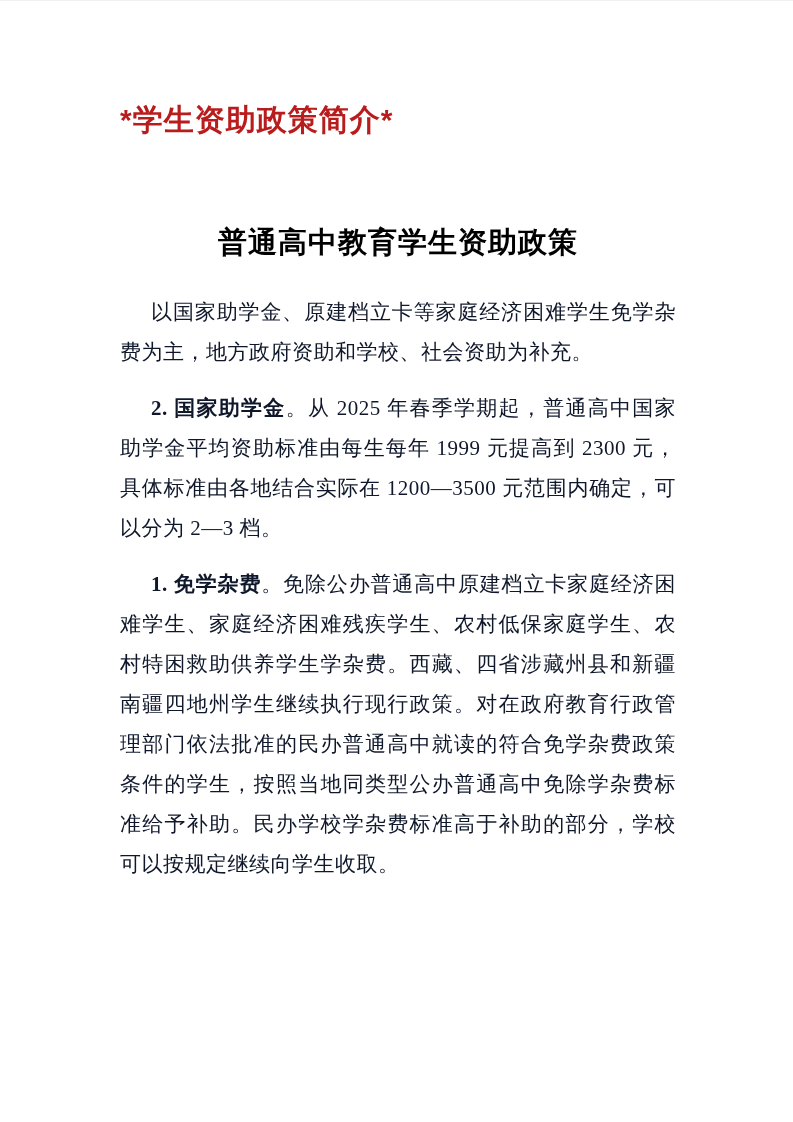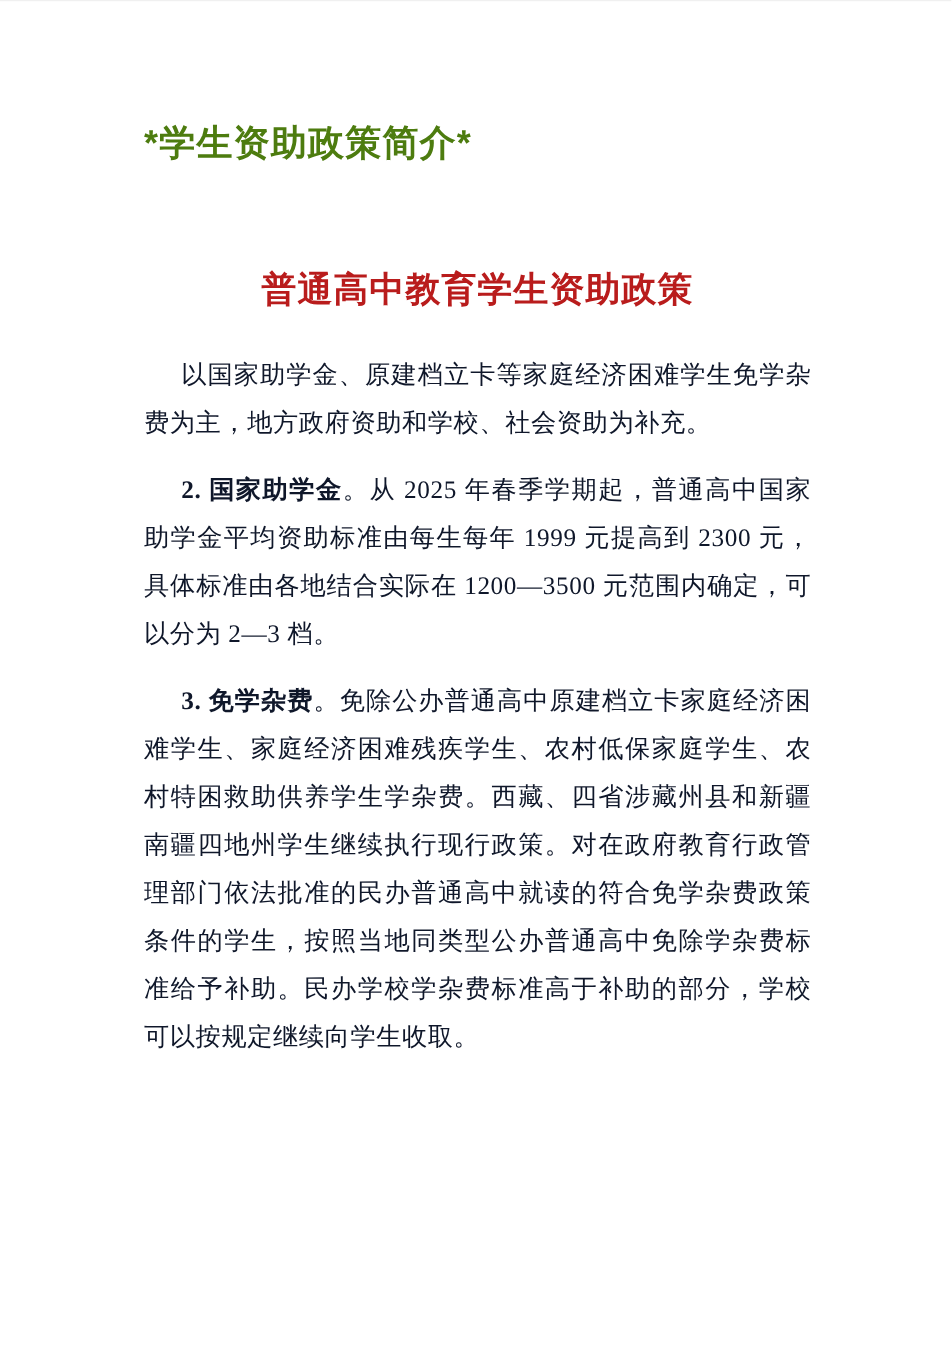--- a/index.html
+++ b/index.html
@@ -18,31 +18,31 @@
     padding: 101px 117px 0 120px;
     overflow: hidden;
   }
   .doc-title {
     margin: 0;
     font-family: "Liberation Sans", "DejaVu Sans", sans-serif;
     font-size: 30px;
     line-height: 36px;
     font-weight: 600;
     letter-spacing: 1px;
-    color: #4d7c0f;
+    color: #b91c1c;
   }
   .doc-heading {
     margin: 86px 0 32px 0;
     text-align: center;
     font-family: "Liberation Serif", "DejaVu Serif", serif;
     font-size: 29px;
     line-height: 36px;
     font-weight: bold;
     letter-spacing: 1px;
-    color: #b91c1c;
+    color: #000000;
   }
   .doc-body {
     font-family: "Liberation Serif", "DejaVu Serif", serif;
     color: #0f172a;
   }
   .doc-body p.doc-para {
     margin: 0 0 16px 0;
     font-size: 21px;
     line-height: 40px;
     text-align: justify;
@@ -61,16 +61,16 @@
 <body>
 
 <div class="doc-page">
   <h1 class="doc-title">*学生资助政策简介*</h1>
   <h2 class="doc-heading">普通高中教育学生资助政策</h2>
   <div class="doc-body" id="doc-body">
   <p class="doc-para"><span class="para-text">以国家助学金、原建档立卡等家庭经济困难学生免学杂费为主，地方政府资助和学校、社会资助为补充。</span></p>
 
   <p class="doc-para"><b class="para-lead">2. 国家助学金</b><span class="para-text">。从 2025 年春季学期起，普通高中国家助学金平均资助标准由每生每年 1999 元提高到 2300 元，具体标准由各地结合实际在 1200—3500 元范围内确定，可以分为 2—3 档。</span></p>
 
-  <p class="doc-para"><b class="para-lead">3. 免学杂费</b><span class="para-text">。免除公办普通高中原建档立卡家庭经济困难学生、家庭经济困难残疾学生、农村低保家庭学生、农村特困救助供养学生学杂费。西藏、四省涉藏州县和新疆南疆四地州学生继续执行现行政策。对在政府教育行政管理部门依法批准的民办普通高中就读的符合免学杂费政策条件的学生，按照当地同类型公办普通高中免除学杂费标准给予补助。民办学校学杂费标准高于补助的部分，学校可以按规定继续向学生收取。</span></p>
+  <p class="doc-para"><b class="para-lead">1. 免学杂费</b><span class="para-text">。免除公办普通高中原建档立卡家庭经济困难学生、家庭经济困难残疾学生、农村低保家庭学生、农村特困救助供养学生学杂费。西藏、四省涉藏州县和新疆南疆四地州学生继续执行现行政策。对在政府教育行政管理部门依法批准的民办普通高中就读的符合免学杂费政策条件的学生，按照当地同类型公办普通高中免除学杂费标准给予补助。民办学校学杂费标准高于补助的部分，学校可以按规定继续向学生收取。</span></p>
 
 </div>
 </div>
 
 </body></html>

